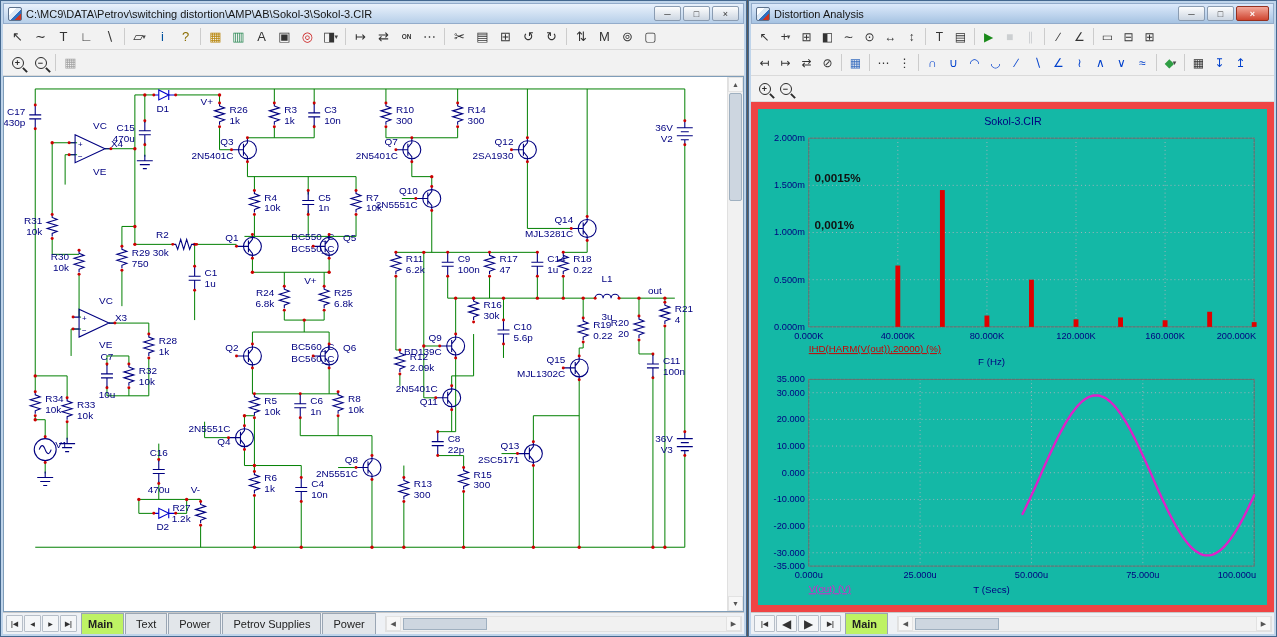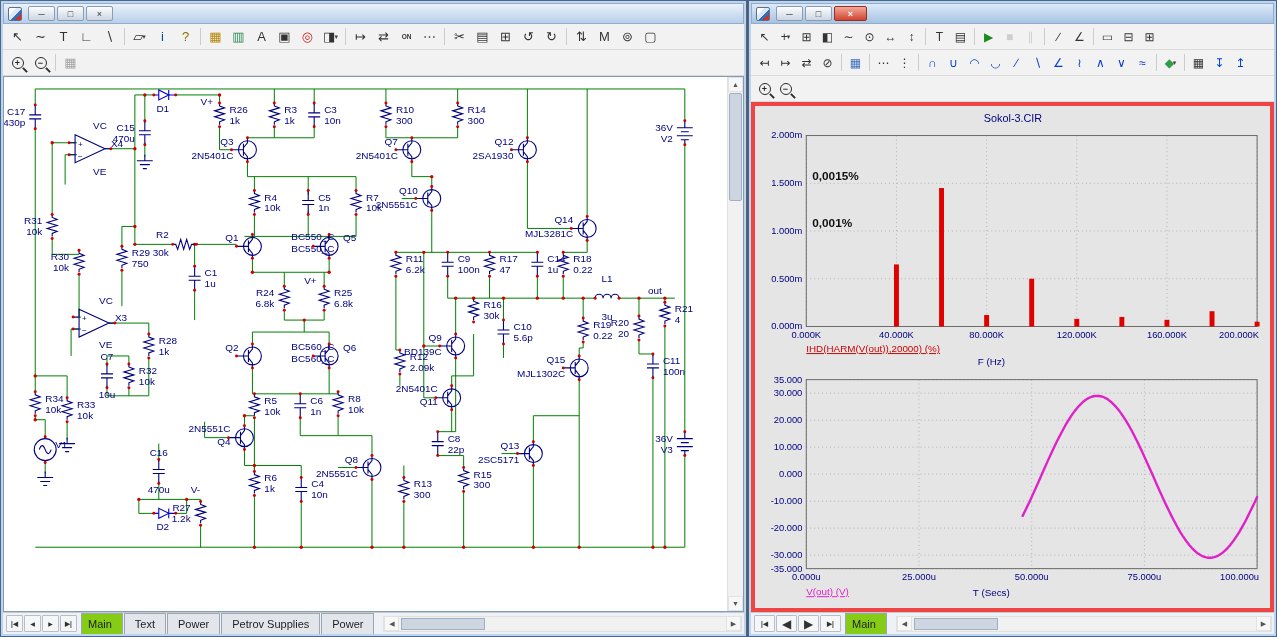--- a/index.html
+++ b/index.html
@@ -30,39 +30,40 @@
   .tsep { width:1px; height:17px; background:#cccccc; margin:0 3px; flex:0 0 1px; }
   .mag { position:relative; width:12px; height:12px; border:1.6px solid #2b2b2b; border-radius:50%;
     display:flex; align-items:center; justify-content:center; font-size:9px; font-weight:bold; color:#2b2b2b; }
   .mag::after { content:""; position:absolute; width:6px; height:2px; background:#2b2b2b; right:-5px; bottom:-3px; transform:rotate(45deg); }
   .schem-wrap { flex:1; min-height:0; display:flex; background:#fff; border:1px solid #7f9db9; }
   #schematic-svg { flex:1; }
   .vscroll { width:16px; flex:0 0 16px; background:#f1f1f1; border-left:1px solid #e0e0e0; display:flex; flex-direction:column; align-items:center; position:relative; }
   .sbarrow { width:15px; height:15px; display:flex; align-items:center; justify-content:center; font-size:7px; color:#555; background:#f7f7f7; border:1px solid #e2e2e2; }
   .vscroll .sbarrow.bottom { margin-top:auto; }
   .vthumb { position:absolute; top:16px; left:1px; width:13px; height:108px; background:#cdd6e0; border:1px solid #9fb0c0; border-radius:2px; }
-  .graph-wrap { flex:1; min-height:0; background:#e5e5e5; border:4px solid #ef4444; }
+  .graph-wrap { flex:1; min-height:0; background:#14b8a6; border:7px solid #ef4444; }
   .tabbar { height:22px; flex:0 0 22px; background:#eef1f5; border-top:1px solid #c8c8c8;
     display:flex; align-items:center; font-size:11px; padding-left:2px; }
   .tabbar .tabnav { display:flex; align-items:center; }
   .tabbar .tabnav .tbtn { width:17px; height:17px; font-size:6px; border:1px solid #b6bec8; border-radius:1px; background:#f4f6f8; margin-left:1px; color:#333; }
   .tabs { display:flex; align-items:stretch; height:100%; margin-left:4px; }
   .tab { padding:2px 10px 3px; border:1px solid #9aa6b4; border-bottom:none; background:#e2e6ea; color:#222; display:flex; align-items:center; margin-right:1px; }
-  .tab.active { background:#84cc16; font-weight:normal;padding-left:6px; }
+  .tab.active { background:#bef264; font-weight:bold;padding-left:6px; }
   .hscroll { flex:1; height:16px; margin:0 2px 0 8px; background:#f1f1f1; border:1px solid #e0e0e0; position:relative; display:flex; align-items:center; justify-content:space-between; }
   .hthumb { position:absolute; left:17px; width:84px; height:12px; background:#cdd6e0; border:1px solid #9fb0c0; }
 </style>
 </head>
 <body>
 
 <div id="desktop">
 
   <div class="window" id="win-left">
     <div class="titlebar">
       <span class="app-icon"></span>
+      <span class="title-text">C:\MC9\DATA\Petrov\switching distortion\AMP\AB\Sokol-3\Sokol-3.CIR</span>
       <span class="win-btns">
           <span class="wbtn">─</span>
           <span class="wbtn">□</span>
           <span class="wbtn">×</span>
         </span>
     </div>
     <div class="toolbar">
         <span class="tbtn">
           <span class="glyph">↖</span>
         </span>
@@ -926,20 +927,21 @@
         <span class="sbarrow">◀</span>
         <span class="hthumb"></span>
         <span class="sbarrow">▶</span>
       </span>
     </div>
   </div>
 
   <div class="window" id="win-right">
     <div class="titlebar active">
       <span class="app-icon"></span>
+      <span class="title-text">Distortion Analysis</span>
       <span class="win-btns">
           <span class="wbtn">─</span>
           <span class="wbtn">□</span>
           <span class="wbtn close-red">×</span>
         </span>
     </div>
     <div class="toolbar">
         <span class="tbtn">
           <span class="glyph">↖</span>
         </span>

